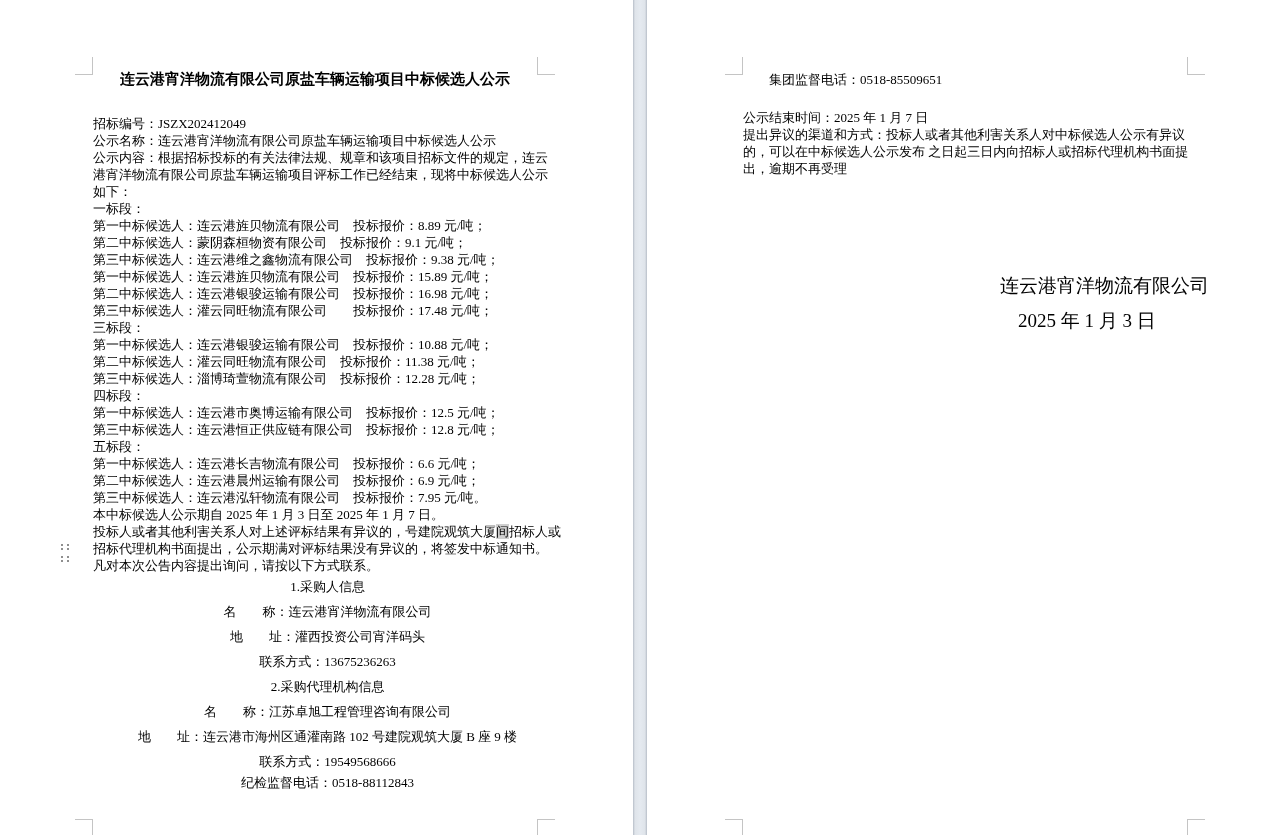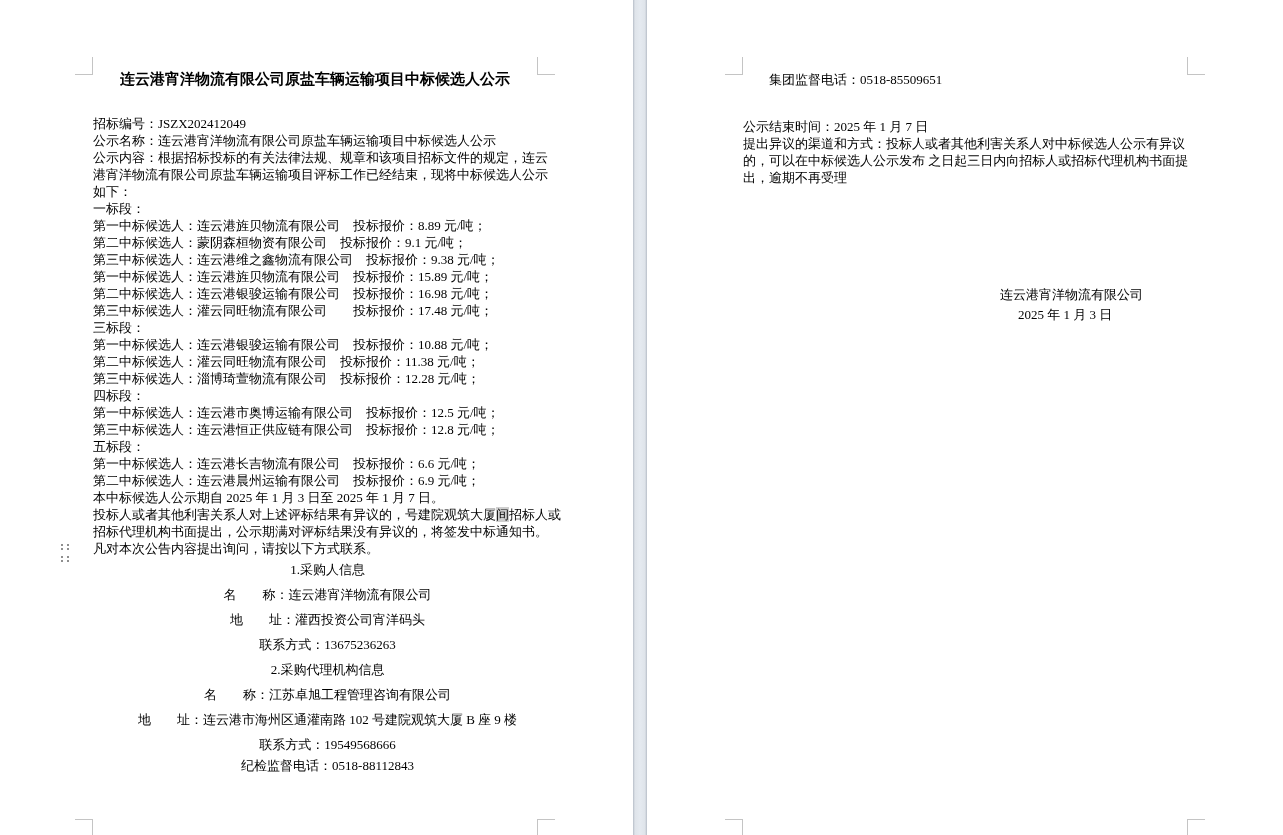--- a/index.html
+++ b/index.html
@@ -17,24 +17,24 @@
     background:linear-gradient(90deg,#b7bec8 0px,#dfe4ea 2px,#e5eaf0 7px,#dfe4ea 12px,#b7bec8 14px);
   }
   .doc-title{font-weight:bold;font-size:15px;line-height:17px;text-align:center;white-space:nowrap;}
   .dense{margin-top:27px;}
   .tline{font-size:13px;line-height:17px;white-space:nowrap;}
   .contact .tline{line-height:25px;padding-left:25px;text-align:center;}
   .contact .tline:last-child{line-height:18px;}
   .b{font-weight:normal;}
   .hl{background:#cfcfcf;}
   .supervisor .tline{padding-left:26px;}
-  .p2body{margin-top:30px;}
-  .sig{margin-top:100px;font-size:13px;}
+  .p2body{margin-top:21px;}
+  .sig{margin-top:100px;font-size:19px;}
   .sig-company{margin-left:257px;line-height:17px;white-space:nowrap;}
-  .sig-date{margin-left:275px;margin-top:3px;line-height:17px;white-space:nowrap;}
+  .sig-date{margin-left:275px;margin-top:18px;line-height:17px;white-space:nowrap;}
   
   .mark{position:absolute;width:18px;height:18px;box-sizing:border-box;}
   .mark.tl{border-right:1.5px solid #c4c4c4;border-bottom:1.5px solid #c4c4c4;}
   .mark.tr{border-left:1.5px solid #c4c4c4;border-bottom:1.5px solid #c4c4c4;}
   .mark.bl{border-right:1.5px solid #c4c4c4;border-top:1.5px solid #c4c4c4;}
   .mark.br{border-left:1.5px solid #c4c4c4;border-top:1.5px solid #c4c4c4;}
   .p1.tl{left:75px;top:57px;}   .p1.tr{left:537px;top:57px;}
   .p1.bl{left:75px;top:819px;}  .p1.br{left:537px;top:819px;}
   .p2.tl{left:78px;top:57px;}   .p2.tr{left:540px;top:57px;}
   .p2.bl{left:78px;top:819px;}  .p2.br{left:540px;top:819px;}
@@ -74,20 +74,21 @@
         <div class="tline"><span>三标段：</span></div>
         <div class="tline"><span>第一中标候选人：连云港银骏运输有限公司　投标报价：10.88 元/吨；</span></div>
         <div class="tline"><span>第二中标候选人：灌云同旺物流有限公司　投标报价：11.38 元/吨；</span></div>
         <div class="tline"><span>第三中标候选人：淄博琦萱物流有限公司　投标报价：12.28 元/吨；</span></div>
         <div class="tline"><span>四标段：</span></div>
         <div class="tline"><span>第一中标候选人：连云港市奥博运输有限公司　投标报价：12.5 元/吨；</span></div>
         <div class="tline"><span>第三中标候选人：连云港恒正供应链有限公司　投标报价：12.8 元/吨；</span></div>
         <div class="tline"><span>五标段：</span></div>
         <div class="tline"><span>第一中标候选人：连云港长吉物流有限公司　投标报价：6.6 元/吨；</span></div>
         <div class="tline"><span>第二中标候选人：连云港晨州运输有限公司　投标报价：6.9 元/吨；</span></div>
+        <div class="tline"><span>第三中标候选人：连云港泓轩物流有限公司　投标报价：7.95 元/吨。</span></div>
         <div class="tline"><span>本中标候选人公示期自 2025 年 1 月 3 日至 2025 年 1 月 7 日。</span></div>
         <div class="tline"><span>投标人或者其他利害关系人对上述评标结果有异议的，号建院观筑大厦</span><span class="hl">间</span><span>招标人或</span></div>
         <div class="tline"><span>招标代理机构书面提出，公示期满对评标结果没有异议的，将签发中标通知书。</span></div>
         <div class="tline"><span>凡对本次公告内容提出询问，请按以下方式联系。</span></div>
       </div>
     <div class="contact">
         <div class="tline"><span>1.采购人信息</span></div>
         <div class="tline"><span>名　　称：连云港宵洋物流有限公司</span></div>
         <div class="tline"><span>地　　址：灌西投资公司宵洋码头</span></div>
         <div class="tline"><span>联系方式：13675236263</span></div>

